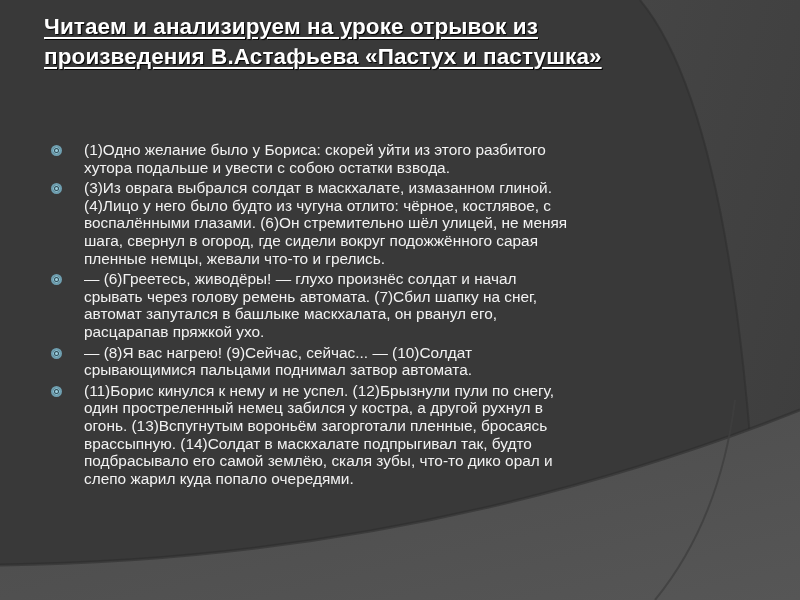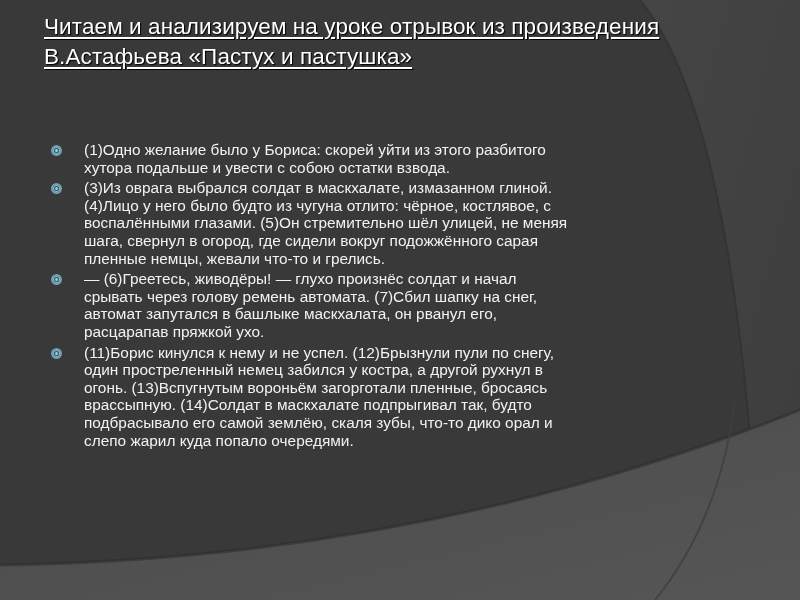--- a/index.html
+++ b/index.html
@@ -1,19 +1,19 @@
 <!DOCTYPE html>
 <html><head>
 <meta charset="utf-8">
 <style>
   html, body { margin:0; padding:0; }
   body { width:800px; height:600px; overflow:hidden; background:#3a3a3a; position:relative; font-family:"Liberation Sans", sans-serif; }
   .slide { position:absolute; left:0; top:0; width:800px; height:600px; background:#393939; overflow:hidden; }
   .bg-svg { position:absolute; left:0; top:0; width:800px; height:600px; }
-  .title { position:absolute; left:44px; top:12px; width:620px; color:#ffffff; font-weight:normal; font-size:22.5px; line-height:30px; text-decoration:underline; text-decoration-thickness:2px; text-underline-offset:3px; text-shadow:1px 1px 1px #000; letter-spacing:0.1px; }
+  .title { position:absolute; left:44px; top:12px; width:620px; color:#ffffff; font-weight:bold; font-size:22.5px; line-height:30px; text-decoration:underline; text-decoration-thickness:2px; text-underline-offset:3px; text-shadow:1px 1px 1px #000; letter-spacing:0.1px; }
   .body { position:absolute; left:47px; top:141px; width:650px; color:#f2f2f2; font-size:15.4px; line-height:17.6px; }
   .item { position:relative; padding-left:37px; margin-bottom:3px; }
   .bullet { position:absolute; left:4px; top:4px; width:7px; height:7px; border-radius:50%; border:2px solid #6f9fb0; background:#2f4a55; box-shadow:inset 0 0 0 1px #8fc3d3; }
   .bullet::after { content:""; position:absolute; left:2px; top:2px; width:3px; height:3px; border-radius:50%; background:#9fd0df; }
   .item-text { white-space:pre-line; }
 </style>
 </head>
 <body>
 
 <div class="slide">
@@ -44,30 +44,35 @@
   <div class="body">
     <div class="item">
       <span class="bullet"></span>
       <div class="item-text">(1)Одно желание было у Бориса: скорей уйти из этого разбитого
 хутора подальше и увести с собою остатки взвода.</div>
     </div>
     <div class="item">
       <span class="bullet"></span>
       <div class="item-text">(3)Из оврага выбрался солдат в маскхалате, измазанном глиной.
 (4)Лицо у него было будто из чугуна отлито: чёрное, костлявое, с
-воспалёнными глазами. (5)Он стремительно шёл улицей, не меняя
+воспалёнными глазами. (6)Он стремительно шёл улицей, не меняя
 шага, свернул в огород, где сидели вокруг подожжённого сарая
 пленные немцы, жевали что-то и грелись.</div>
     </div>
     <div class="item">
       <span class="bullet"></span>
       <div class="item-text">— (6)Греетесь, живодёры! — глухо произнёс солдат и начал
 срывать через голову ремень автомата. (7)Сбил шапку на снег,
 автомат запутался в башлыке маскхалата, он рванул его,
 расцарапав пряжкой ухо.</div>
+    </div>
+    <div class="item">
+      <span class="bullet"></span>
+      <div class="item-text">— (8)Я вас нагрею! (9)Сейчас, сейчас... — (10)Солдат
+срывающимися пальцами поднимал затвор автомата.</div>
     </div>
     <div class="item">
       <span class="bullet"></span>
       <div class="item-text">(11)Борис кинулся к нему и не успел. (12)Брызнули пули по снегу,
 один простреленный немец забился у костра, а другой рухнул в
 огонь. (13)Вспугнутым вороньём загорготали пленные, бросаясь
 врассыпную. (14)Солдат в маскхалате подпрыгивал так, будто
 подбрасывало его самой землёю, скаля зубы, что-то дико орал и
 слепо жарил  куда попало очередями.</div>
     </div>

